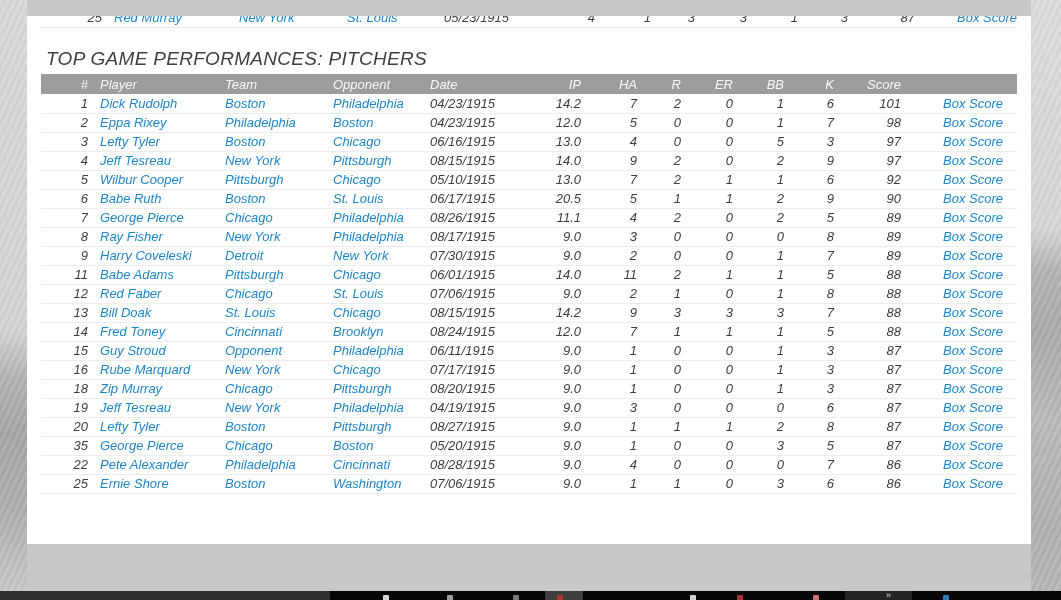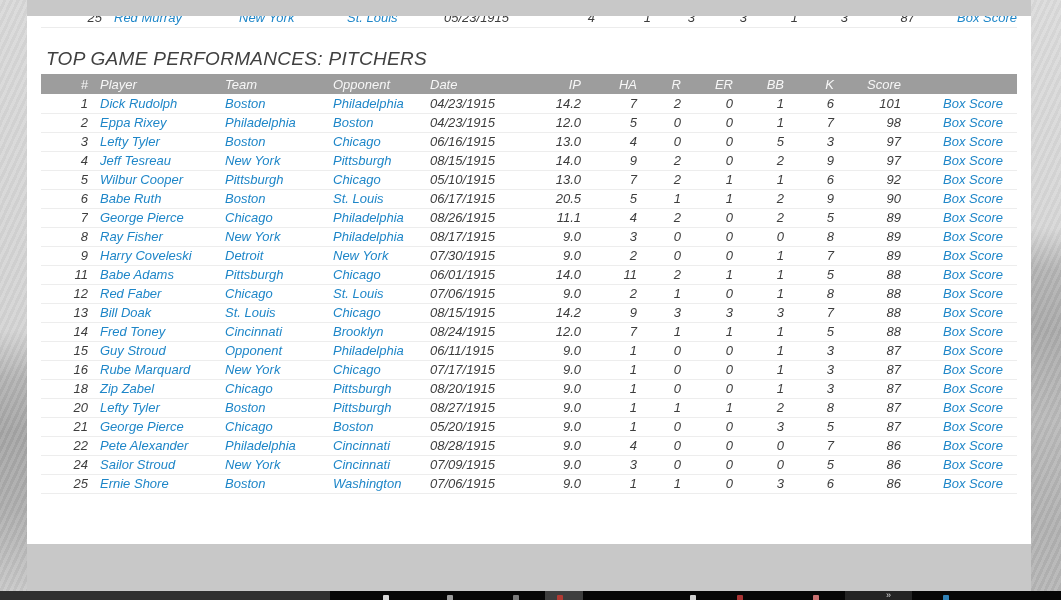--- a/index.html
+++ b/index.html
@@ -385,50 +385,65 @@
     <td class="c-num">1</td>
     <td class="c-num">0</td>
     <td class="c-num">0</td>
     <td class="c-num">1</td>
     <td class="c-num">3</td>
     <td class="c-num">87</td>
     <td class="c-box"><a class="lnk">Box Score</a></td>
   </tr>
         <tr class="data-row">
     <td class="c-rank">18</td>
-    <td class="c-text"><a class="lnk">Zip Zabel</a></td>
+    <td class="c-text"><a class="lnk">Zip Murray</a></td>
     <td class="c-text"><a class="lnk">Chicago</a></td>
     <td class="c-text"><a class="lnk">Pittsburgh</a></td>
     <td class="c-text">08/20/1915</td>
     <td class="c-num">9.0</td>
     <td class="c-num">1</td>
     <td class="c-num">0</td>
     <td class="c-num">0</td>
     <td class="c-num">1</td>
     <td class="c-num">3</td>
     <td class="c-num">87</td>
     <td class="c-box"><a class="lnk">Box Score</a></td>
   </tr>
         <tr class="data-row">
+    <td class="c-rank">19</td>
+    <td class="c-text"><a class="lnk">Jeff Tesreau</a></td>
+    <td class="c-text"><a class="lnk">New York</a></td>
+    <td class="c-text"><a class="lnk">Philadelphia</a></td>
+    <td class="c-text">04/19/1915</td>
+    <td class="c-num">9.0</td>
+    <td class="c-num">3</td>
+    <td class="c-num">0</td>
+    <td class="c-num">0</td>
+    <td class="c-num">0</td>
+    <td class="c-num">6</td>
+    <td class="c-num">87</td>
+    <td class="c-box"><a class="lnk">Box Score</a></td>
+  </tr>
+        <tr class="data-row">
     <td class="c-rank">20</td>
     <td class="c-text"><a class="lnk">Lefty Tyler</a></td>
     <td class="c-text"><a class="lnk">Boston</a></td>
     <td class="c-text"><a class="lnk">Pittsburgh</a></td>
     <td class="c-text">08/27/1915</td>
     <td class="c-num">9.0</td>
     <td class="c-num">1</td>
     <td class="c-num">1</td>
     <td class="c-num">1</td>
     <td class="c-num">2</td>
     <td class="c-num">8</td>
     <td class="c-num">87</td>
     <td class="c-box"><a class="lnk">Box Score</a></td>
   </tr>
         <tr class="data-row">
-    <td class="c-rank">21</td>
+    <td class="c-rank">35</td>
     <td class="c-text"><a class="lnk">George Pierce</a></td>
     <td class="c-text"><a class="lnk">Chicago</a></td>
     <td class="c-text"><a class="lnk">Boston</a></td>
     <td class="c-text">05/20/1915</td>
     <td class="c-num">9.0</td>
     <td class="c-num">1</td>
     <td class="c-num">0</td>
     <td class="c-num">0</td>
     <td class="c-num">3</td>
     <td class="c-num">5</td>
@@ -440,35 +455,20 @@
     <td class="c-text"><a class="lnk">Pete Alexander</a></td>
     <td class="c-text"><a class="lnk">Philadelphia</a></td>
     <td class="c-text"><a class="lnk">Cincinnati</a></td>
     <td class="c-text">08/28/1915</td>
     <td class="c-num">9.0</td>
     <td class="c-num">4</td>
     <td class="c-num">0</td>
     <td class="c-num">0</td>
     <td class="c-num">0</td>
     <td class="c-num">7</td>
-    <td class="c-num">86</td>
-    <td class="c-box"><a class="lnk">Box Score</a></td>
-  </tr>
-        <tr class="data-row">
-    <td class="c-rank">24</td>
-    <td class="c-text"><a class="lnk">Sailor Stroud</a></td>
-    <td class="c-text"><a class="lnk">New York</a></td>
-    <td class="c-text"><a class="lnk">Cincinnati</a></td>
-    <td class="c-text">07/09/1915</td>
-    <td class="c-num">9.0</td>
-    <td class="c-num">3</td>
-    <td class="c-num">0</td>
-    <td class="c-num">0</td>
-    <td class="c-num">0</td>
-    <td class="c-num">5</td>
     <td class="c-num">86</td>
     <td class="c-box"><a class="lnk">Box Score</a></td>
   </tr>
         <tr class="data-row">
     <td class="c-rank">25</td>
     <td class="c-text"><a class="lnk">Ernie Shore</a></td>
     <td class="c-text"><a class="lnk">Boston</a></td>
     <td class="c-text"><a class="lnk">Washington</a></td>
     <td class="c-text">07/06/1915</td>
     <td class="c-num">9.0</td>

